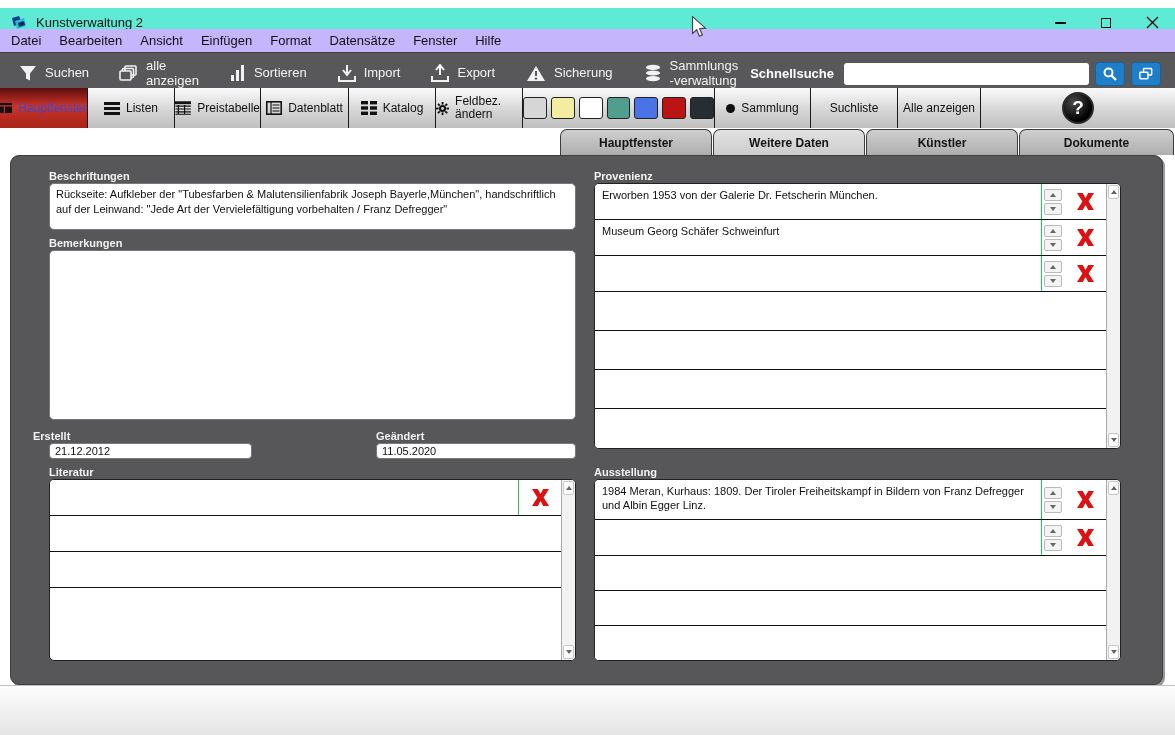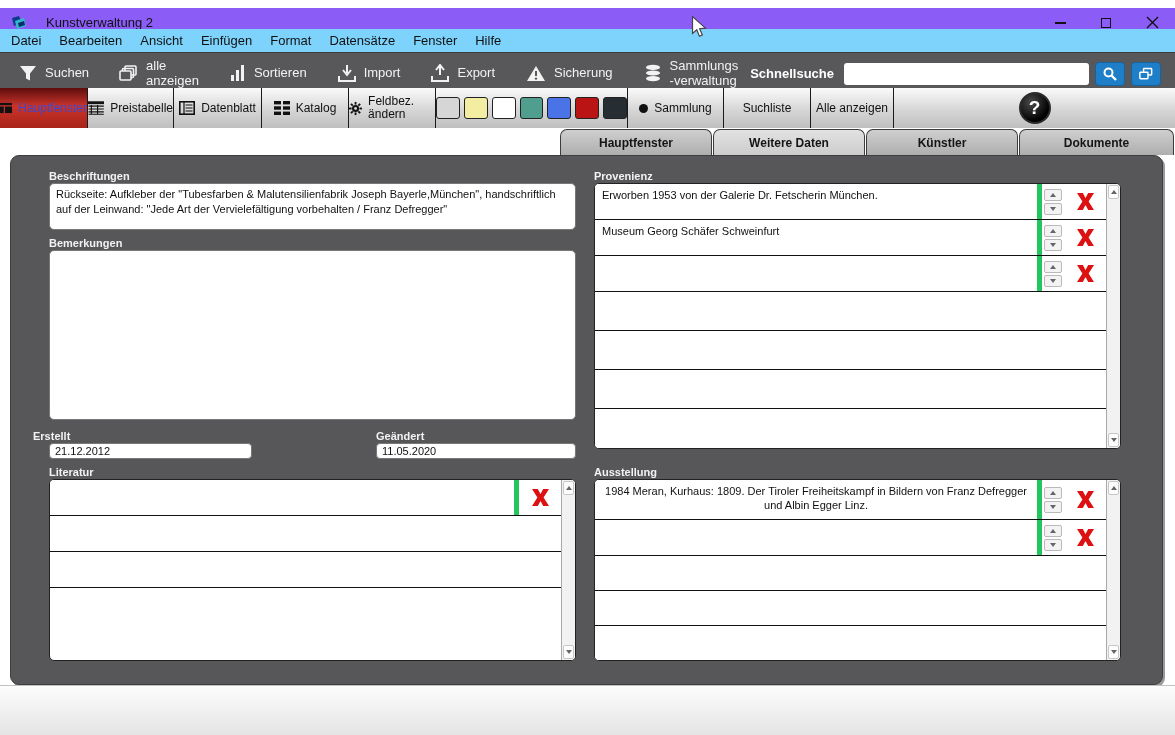--- a/index.html
+++ b/index.html
@@ -1,29 +1,29 @@
 <!DOCTYPE html>
 <html><head>
 <meta charset="utf-8">
 <style>
   * { margin:0; padding:0; box-sizing:border-box; }
   html,body { width:1175px; height:735px; background:#fff; font-family:"Liberation Sans", sans-serif; overflow:hidden; }
   #window { position:relative; width:1175px; height:735px; background:#fff; }
 
   
-  #titlebar { position:absolute; left:0; top:8px; width:100%; height:29px; background:#8b5cf6; display:flex; align-items:center;gap:10px; }
+  #titlebar { position:absolute; left:0; top:8px; width:100%; height:29px; background:#5eead4; display:flex; align-items:center; }
   #app-icon { margin-left:10px; width:18px; height:18px; }
   #title-text { margin-left:8px; font-size:13px; color:#111; }
   #win-controls { position:absolute; right:0; top:0; height:29px; display:flex; }
   .winbtn { width:46px; height:29px; display:flex; align-items:center; justify-content:center; }
   .min-glyph { width:11px; height:2px; background:#111; }
   .max-glyph { width:10px; height:10px; border:1.4px solid #111; }
 
   
-  #menubar { position:absolute; left:0; top:29px; width:100%; height:23px; background:#7dd3fc; display:flex; align-items:center; }
+  #menubar { position:absolute; left:0; top:29px; width:100%; height:23px; background:#c4b5fd; display:flex; align-items:center; }
   .mi { font-size:13px; color:#111; padding:3px 9px; }
   .mi:first-child { margin-left:2px; }
 
   
   #toolbar { position:absolute; left:0; top:52px; width:100%; height:42px; background:#58585a; border-top:1px solid #3c3c3c; display:flex; align-items:center; }
   .tbi { display:flex; align-items:center; gap:7px; margin-left:30px; color:#f2f2f2; font-size:13px; }
   .tbi:first-child { margin-left:18px; }
   .tbi .lbl { white-space:pre-line; line-height:1.1; }
   #quicksearch { margin-left:auto; display:flex; align-items:center; margin-right:14px; }
   #quicksearch-label { color:#fff; font-weight:bold; font-size:13px; margin-right:10px; }
@@ -48,21 +48,21 @@
   
   #panel { position:absolute; left:10px; top:155px; width:1153px; height:530px; background:#57575a; border:1px solid #3e3e3e; border-radius:9px; box-shadow:2px 2px 0 #9a9a9a; }
   .flabel { position:absolute; font-size:11px; font-weight:bold; color:#f2f2f2; }
   .tbox { position:absolute; background:#fff; border:1px solid #777; border-radius:5px; font-size:11px; color:#111; padding:3px 6px; resize:none; font-family:"Liberation Sans",sans-serif; line-height:1.35; }
   .dinput { position:absolute; background:#fff; border:1px solid #777; border-radius:4px; font-size:11px; color:#111; padding:0 5px; height:16px; font-family:"Liberation Sans",sans-serif; }
 
   .listbox { position:absolute; background:#fff; border:1px solid #222; border-radius:5px; overflow:hidden; }
   .rows { position:absolute; left:0; top:0; right:14px; bottom:0; }
   .lrow { position:relative; width:100%; border-bottom:1px solid #111; display:flex; align-items:stretch; background:#fff; }
   .lrow:last-child { border-bottom:none; }
-  .rowfield { flex:1; display:flex; align-items:flex-start; padding:4px 7px; font-size:11px; color:#111; line-height:1.3; border-right:5px solid #22c55e;text-align:center; }
+  .rowfield { flex:1; display:flex; align-items:flex-start; padding:4px 7px; font-size:11px; color:#111; line-height:1.3; border-right:1px solid #22c55e; }
   .rowplain { flex:1; }
   .spincol { width:22px; display:flex; flex-direction:column; justify-content:center; gap:2px; padding:2px; }
   .spinbtn { height:12px; background:#f3f3f3; border:1px solid #b9b9b9; border-radius:2px; display:flex; align-items:center; justify-content:center; }
   .tri-up { width:0; height:0; border-left:3.5px solid transparent; border-right:3.5px solid transparent; border-bottom:4.5px solid #666; }
   .tri-dn { width:0; height:0; border-left:3.5px solid transparent; border-right:3.5px solid transparent; border-top:4.5px solid #666; }
   .xcol { width:42px; display:flex; align-items:center; justify-content:center; }
   .vscroll { position:absolute; right:0; top:0; bottom:0; width:14px; border-left:1px solid #aaa; background:#f2f2f2; }
   .sarrow { position:absolute; left:1px; right:1px; height:14px; background:#fdfdfd; border:1px solid #c7c7c7; border-radius:2px; display:flex; align-items:center; justify-content:center; }
   .sarrow.up { top:1px; } .sarrow.dn { bottom:1px; }
   .sarrow .tri-up { border-left-width:3px; border-right-width:3px; border-bottom-width:4px; }
@@ -190,20 +190,28 @@
     </div>
   </div>
 
   <div id="ribbon">
     <div class="rcell active" style="width:88px">
       <svg width="17" height="14" viewBox="0 0 17 14">
         <rect x="0" y="0" width="17" height="14" fill="#111"></rect>
           <path d="M0,4 H17 M6,4 V14" stroke="#c9342a" stroke-width="1.6"></path>
       </svg>
       <span class="rlbl">Hauptfenster</span>
+    </div>
+    <div class="rcell" style="width:87px">
+      <svg width="16" height="13" viewBox="0 0 16 13">
+        <rect x="0" y="0" width="16" height="3" fill="#111"></rect>
+          <rect x="0" y="5" width="16" height="3" fill="#111"></rect>
+          <rect x="0" y="10" width="16" height="3" fill="#111"></rect>
+      </svg>
+      <span class="rlbl">Listen</span>
     </div>
     <div class="rcell" style="width:86px">
       <svg width="17" height="14" viewBox="0 0 17 14">
         <rect x="0" y="0" width="17" height="3" fill="#111"></rect>
         <path d="M0.5,5 H16.5 M0.5,8 H16.5 M0.5,11 H16.5 M0.5,13.5 H16.5 M3.5,4 V13.5 M10,4 V13.5" stroke="#111" stroke-width="1.2" fill="none"></path>
       </svg>
       <span class="rlbl">Preistabelle</span>
     </div>
     <div class="rcell" style="width:88px">
       <svg width="16" height="14" viewBox="0 0 16 14">

